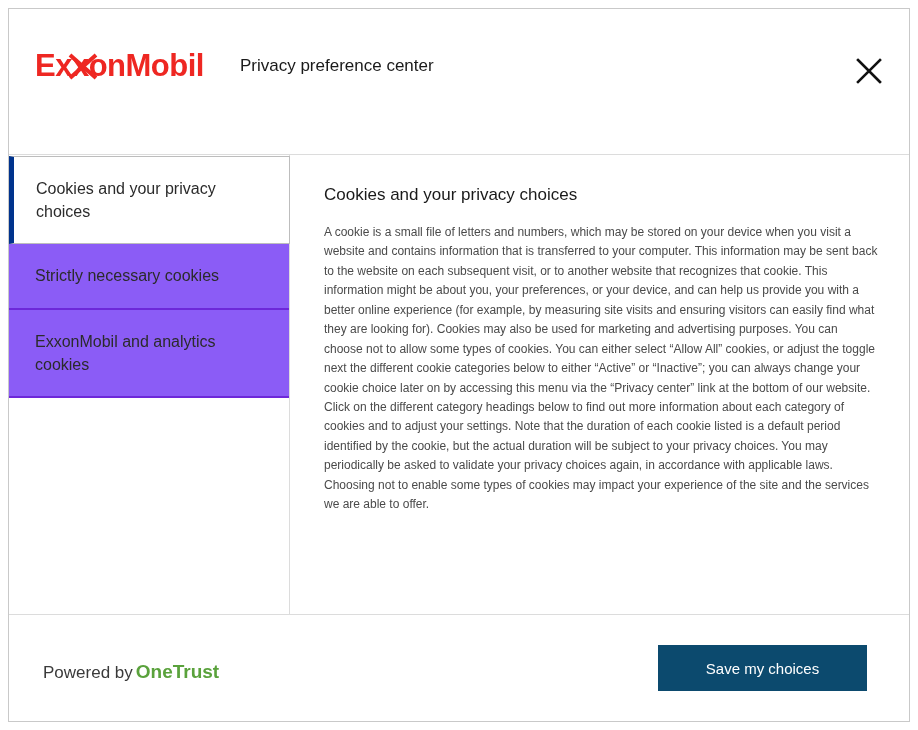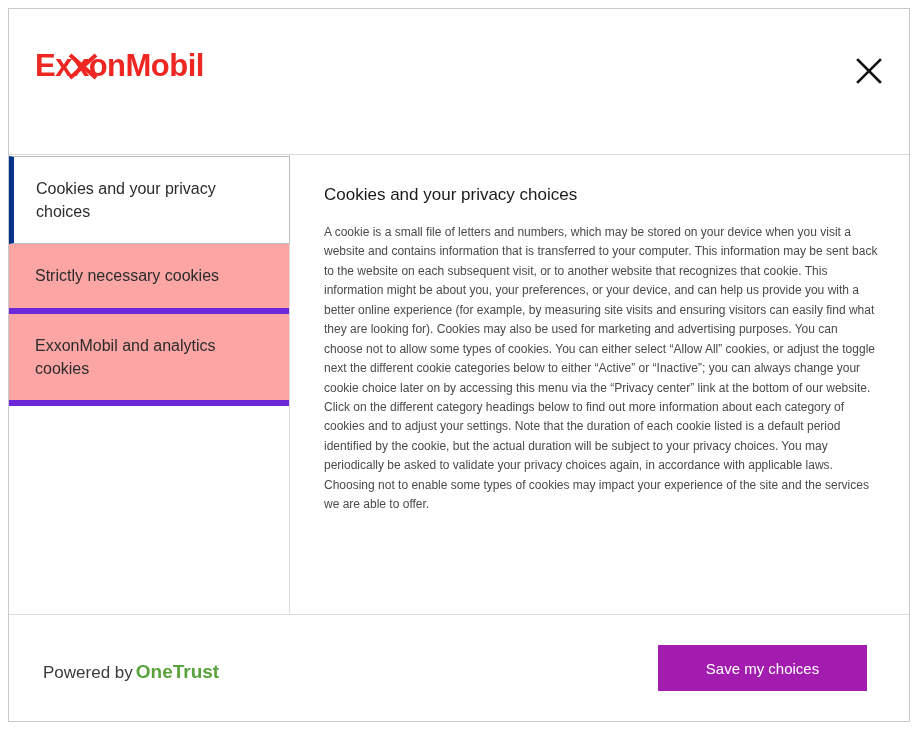--- a/index.html
+++ b/index.html
@@ -87,22 +87,22 @@
     min-width: 281px;
     background: #ffffff;
     border-right: 1px solid #dcdcdc;
     padding-top: 1px;
   }
   .side-item {
     padding: 20px 22px 20px 26px;
     font-size: 16px;
     color: #2b2b2b;
     line-height: 1.45;
-    background: #fca5a5;
-    border-bottom: 6px solid #6d28d9;
+    background: #8b5cf6;
+    border-bottom: 2px solid #6d28d9;
     cursor: pointer;
   }
   .side-item.active {
     background: #ffffff;
     border: 1px solid #bdbdbd;
     border-left: 5px solid #00338d;
     padding-left: 22px;
     position: relative;
     z-index: 2;
     margin-right: -1px;
@@ -143,21 +143,21 @@
     color: #3a3a3a;
     margin-top: 8px;
   }
   .powered .brand {
     color: #5aa23c;
     font-weight: bold;
     font-size: 19px;
     margin-left: 3px;
   }
   .save-btn {
-    background: #a21caf;
+    background: #0c4a6e;
     color: #ffffff;
     border: none;
     font-size: 15px;
     font-family: "Liberation Sans", sans-serif;
     padding: 0 26px;
     height: 46px;
     min-width: 209px;
     cursor: pointer;
   }
 
@@ -175,20 +175,21 @@
 
 <div id="modal">
 
   <div class="header">
     <div class="logo">
       <span>ExxonMobil</span>
       <svg class="x-mark" viewBox="0 0 30 27">
         <path d="M2 2 L28 25 M28 2 L2 25" stroke="#ee2722" stroke-width="4" fill="none"></path>
       </svg>
     </div>
+    <div class="header-title">Privacy preference center</div>
     <button class="close-btn" aria-label="Close">
       <svg width="32" height="32" viewBox="0 0 32 32">
         <path d="M5 5 L27 27 M27 5 L5 27" stroke="#111111" stroke-width="2.6" fill="none" stroke-linecap="square"></path>
       </svg>
     </button>
   </div>
 
   <div class="body">
 
     <div class="sidebar">

